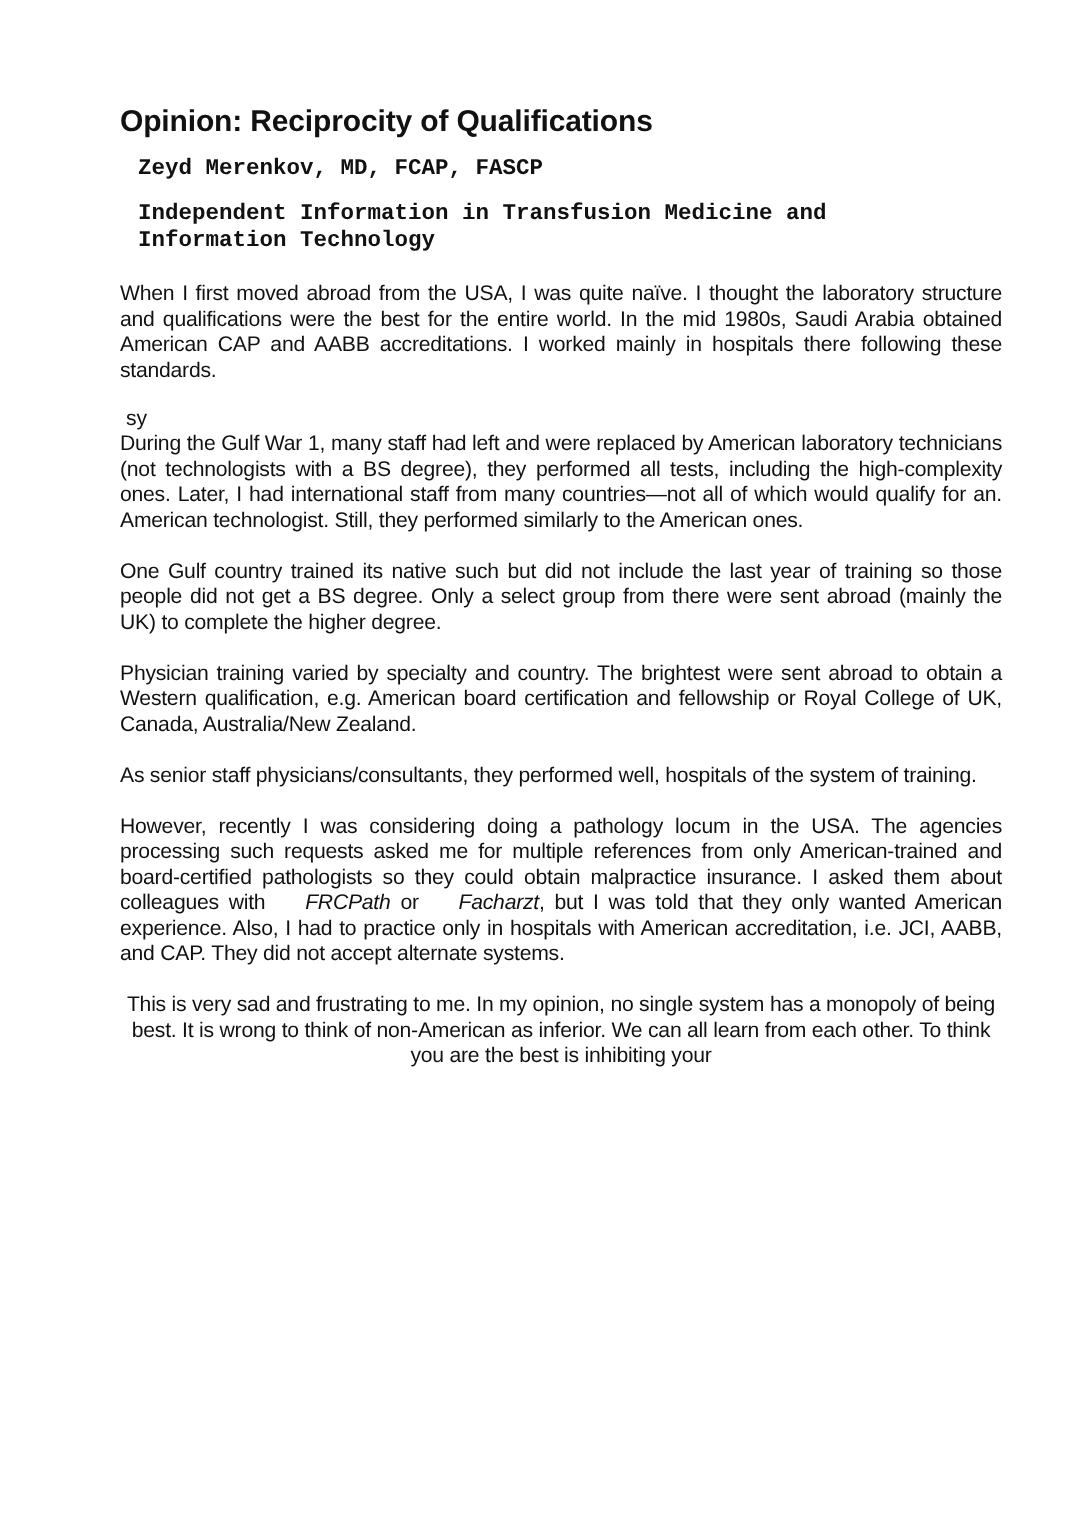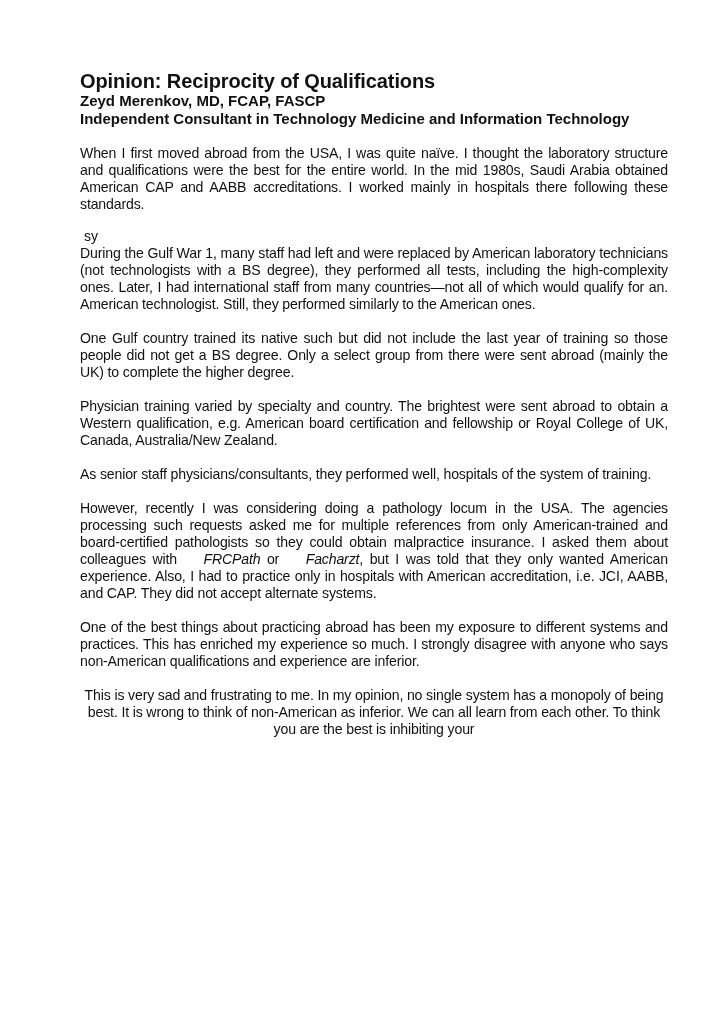--- a/index.html
+++ b/index.html
@@ -25,21 +25,22 @@
       font-size: 20px;
       font-weight: bold;
       line-height: 22px;
       margin: 0;
       letter-spacing: -0.1px;
     }
     .subtitle {
       font-size: 15px;
       font-weight: bold;
       line-height: 18px;
-      margin: 0;
+      margin: 12px;
+      font-family: Liberation Mono, monospace;
     }
     .body {
       margin-top: 17px;
     }
     .para {
       font-size: 14.1px;
       line-height: 17px;
       margin: 0 0 17px 0;
       text-align: justify;
       letter-spacing: -0.15px;
@@ -55,26 +56,25 @@
     }
     .para:last-child { text-align: center; }
     em { font-style: italic; margin-left: 20px; }
   </style>
 </head>
 <body>
 
 <div class="page">
   <h1 class="title">Opinion:  Reciprocity of Qualifications</h1>
   <div class="subtitle">Zeyd Merenkov, MD, FCAP, FASCP</div>
-  <div class="subtitle">Independent Consultant in Technology Medicine and Information Technology</div>
+  <div class="subtitle">Independent Information in Transfusion Medicine and Information Technology</div>
 
   <div class="body">
     <p class="para tight">When I first moved abroad from the USA, I was quite naïve.  I thought the laboratory structure and qualifications were the best for the entire world.  In the mid 1980s, Saudi Arabia obtained American CAP and AABB accreditations.  I worked mainly in hospitals there following these standards.</p>
     <p class="stray">sy</p>
     <p class="para">During the Gulf War 1, many staff had left and were replaced by American laboratory technicians (not technologists with a BS degree), they performed all tests, including the high-complexity ones.  Later, I had international staff from many countries—not all of which would qualify for an. American technologist.  Still, they performed similarly to the American ones.</p>
     <p class="para">One Gulf country trained its native such but did not include the last year of training so those people did not get a BS degree.  Only a select group from there were sent abroad (mainly the UK) to complete the higher degree.</p>
     <p class="para">Physician training varied by specialty and country.  The brightest were sent abroad to obtain a Western qualification, e.g. American board certification and fellowship or Royal College of UK, Canada, Australia/New Zealand.</p>
     <p class="para">As senior staff physicians/consultants, they performed well, hospitals of the system of training.</p>
     <p class="para"><span>However, recently I was considering doing a pathology locum in the USA.  The agencies processing such requests asked me for multiple references from only American-trained and board-certified pathologists so they could obtain malpractice insurance.  I asked them about colleagues with </span><em>FRCPath</em><span> or </span><em>Facharzt</em><span>, but I was told that they only wanted American experience.  Also, I had to practice only in hospitals with American accreditation, i.e. JCI, AABB, and CAP.  They did not accept alternate systems.</span></p>
-    <p class="para">One of the best things about practicing abroad has been my exposure to different systems and practices.  This has enriched my experience so much.  I strongly disagree with anyone who says non-American qualifications and experience are inferior.</p>
     <p class="para">This is very sad and frustrating to me.  In my opinion, no single system has a monopoly of being best.  It is wrong to think of non-American as inferior.  We can all learn from each other.  To think you are the best is inhibiting your</p>
   </div>
 </div>
 
 </body></html>

